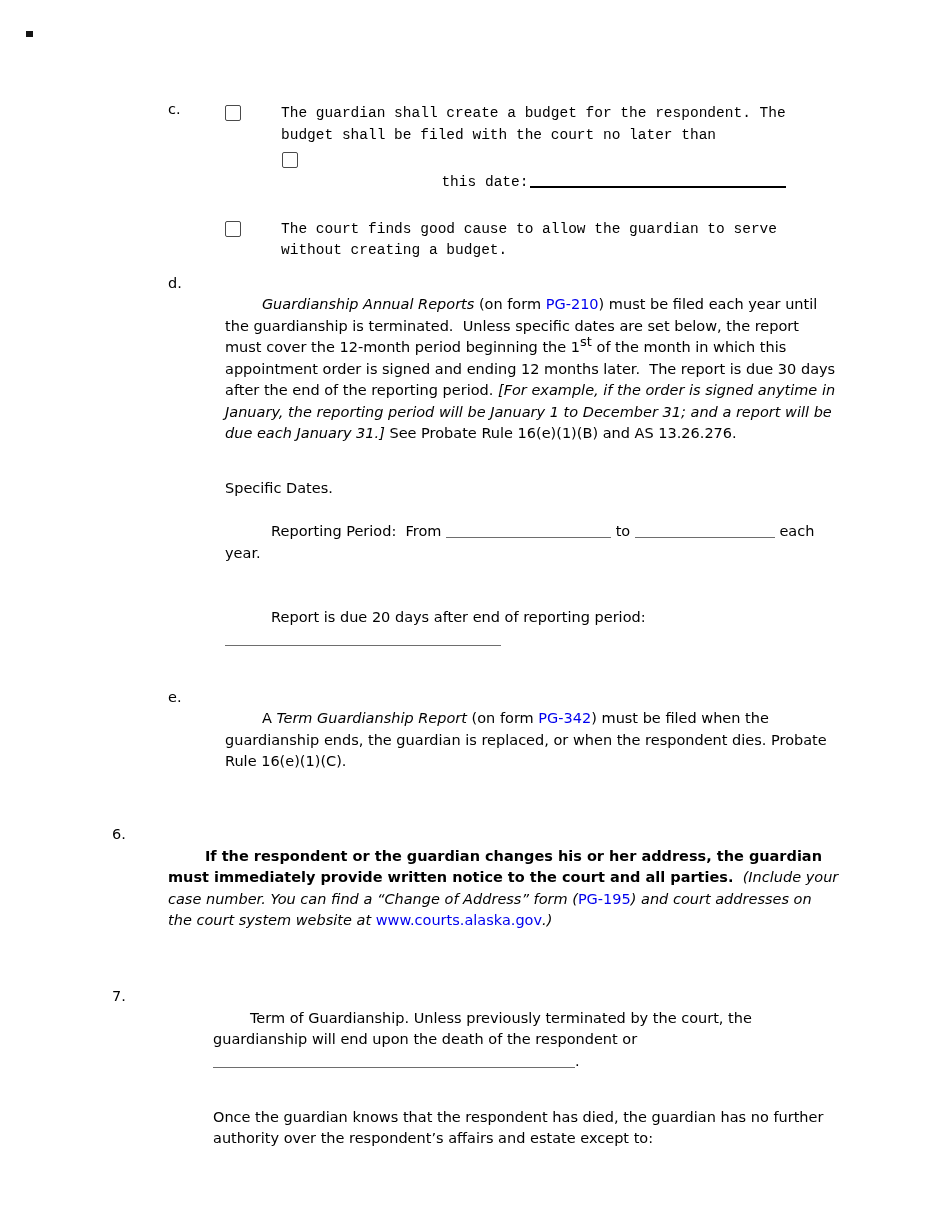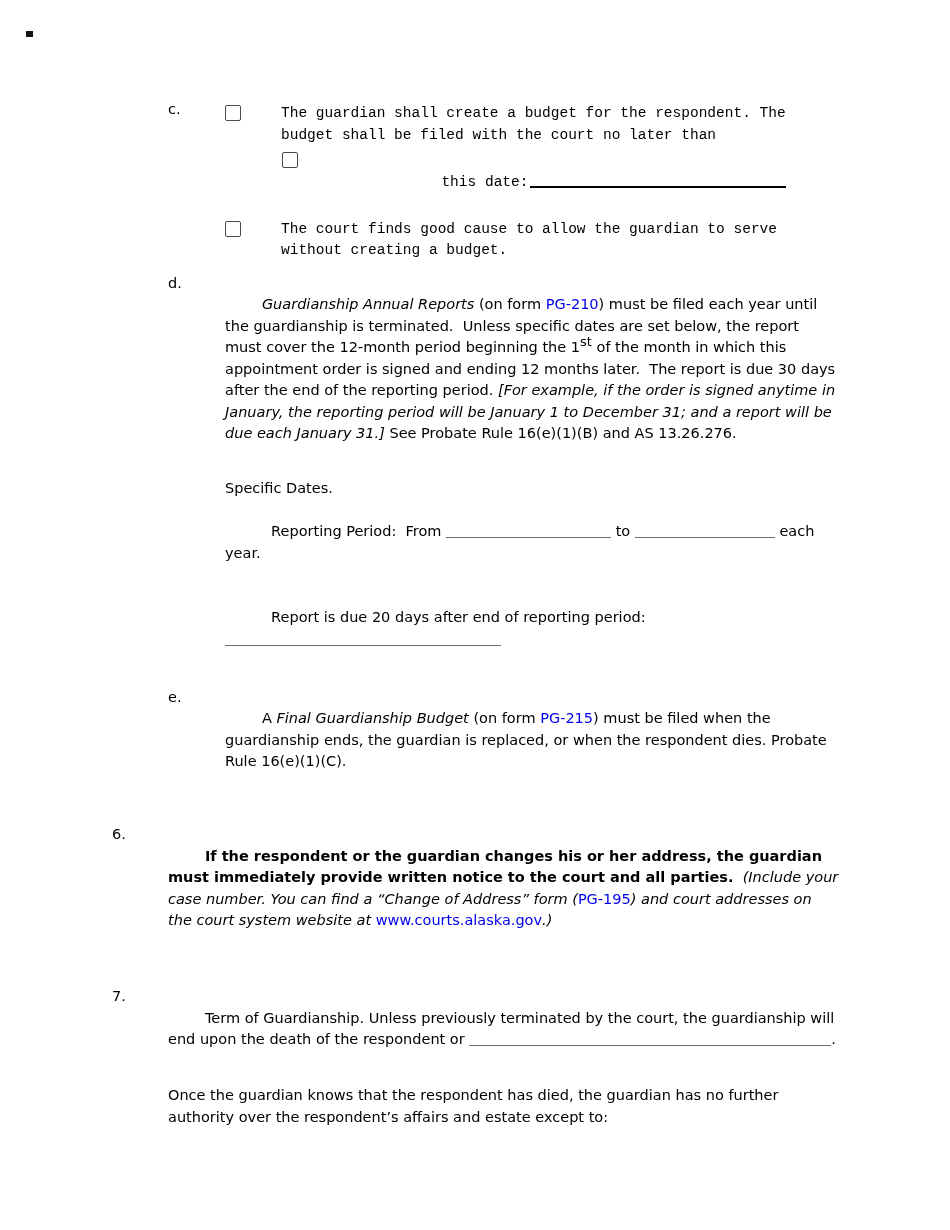--- a/index.html
+++ b/index.html
@@ -44,21 +44,21 @@
   .w165 { width: 165px; }
   .w140 { width: 140px; }
   .w276 { width: 276px; }
   .w362 { width: 362px; }
 
   .sec-c { margin-bottom: 11px; }
   .dates-block { margin-top: 12px; }
   .sec-e { margin-top: 15px; }
   .sec-6 { margin-top: 30px; }
   .sec-7 { margin-top: 33px; }
-  .sec-7 .p { margin-bottom: 13px; }
+  .sec-7 .p { margin-bottom: 13px; margin-left: 45px; }
 </style>
 </head>
 <body>
 
 <div class="artifact"></div>
 
 <div class="content">
 
   <div class="letter-row sec-c">
     <div class="letter-label">c.</div>
@@ -106,21 +106,21 @@
           <span>Report is due 20 days after end of reporting period:</span><span class="blank w276"></span>
         </div>
       </div>
     </div>
   </div>
 
   <div class="letter-row sec-e">
     <div class="letter-label">e.</div>
     <div class="letter-body">
       <div class="para">
-        <span>A </span><span class="italic">Final Guardianship Budget</span><span> (on form </span><a class="link">PG-215</a><span>) must be filed when the guardianship ends, the guardian is replaced, or when the respondent dies. Probate Rule 16(e)(1)(C).</span>
+        <span>A </span><span class="italic">Term Guardianship Report</span><span> (on form </span><a class="link">PG-342</a><span>) must be filed when the guardianship ends, the guardian is replaced, or when the respondent dies. Probate Rule 16(e)(1)(C).</span>
       </div>
     </div>
   </div>
 
   <div class="num-row sec-6">
     <div class="num-label">6.</div>
     <div class="num-body">
       <div class="para">
         <span class="bold">If the respondent or the guardian changes his or her address, the guardian must immediately provide written notice to the court and all parties.</span><span class="italic">  (Include your case number. You can find a “Change of Address” form (</span><a class="link italic">PG-195</a><span class="italic">) and court addresses on the court system website at </span><a class="link italic">www.courts.alaska.gov</a><span class="italic">.)</span>
       </div>

